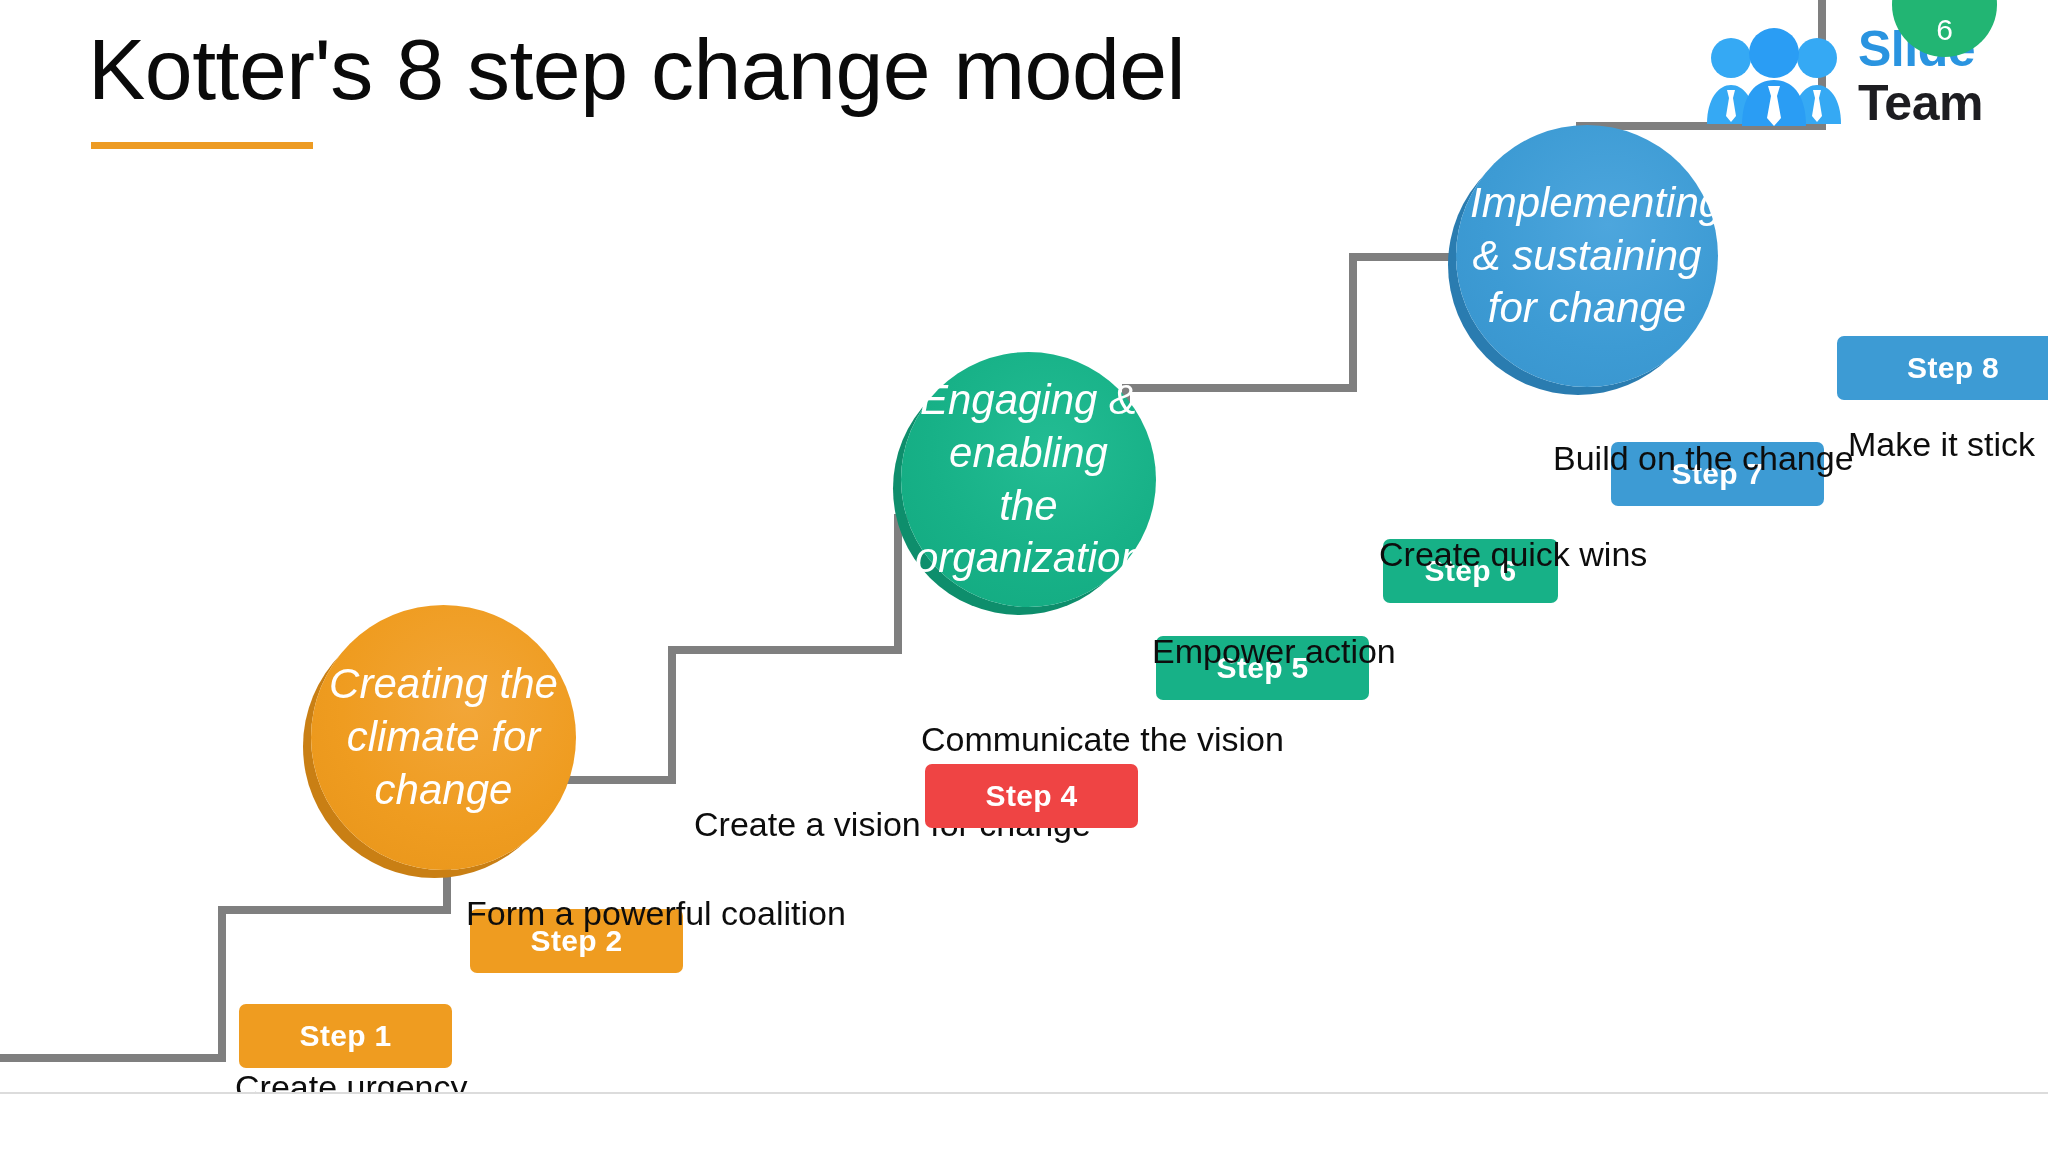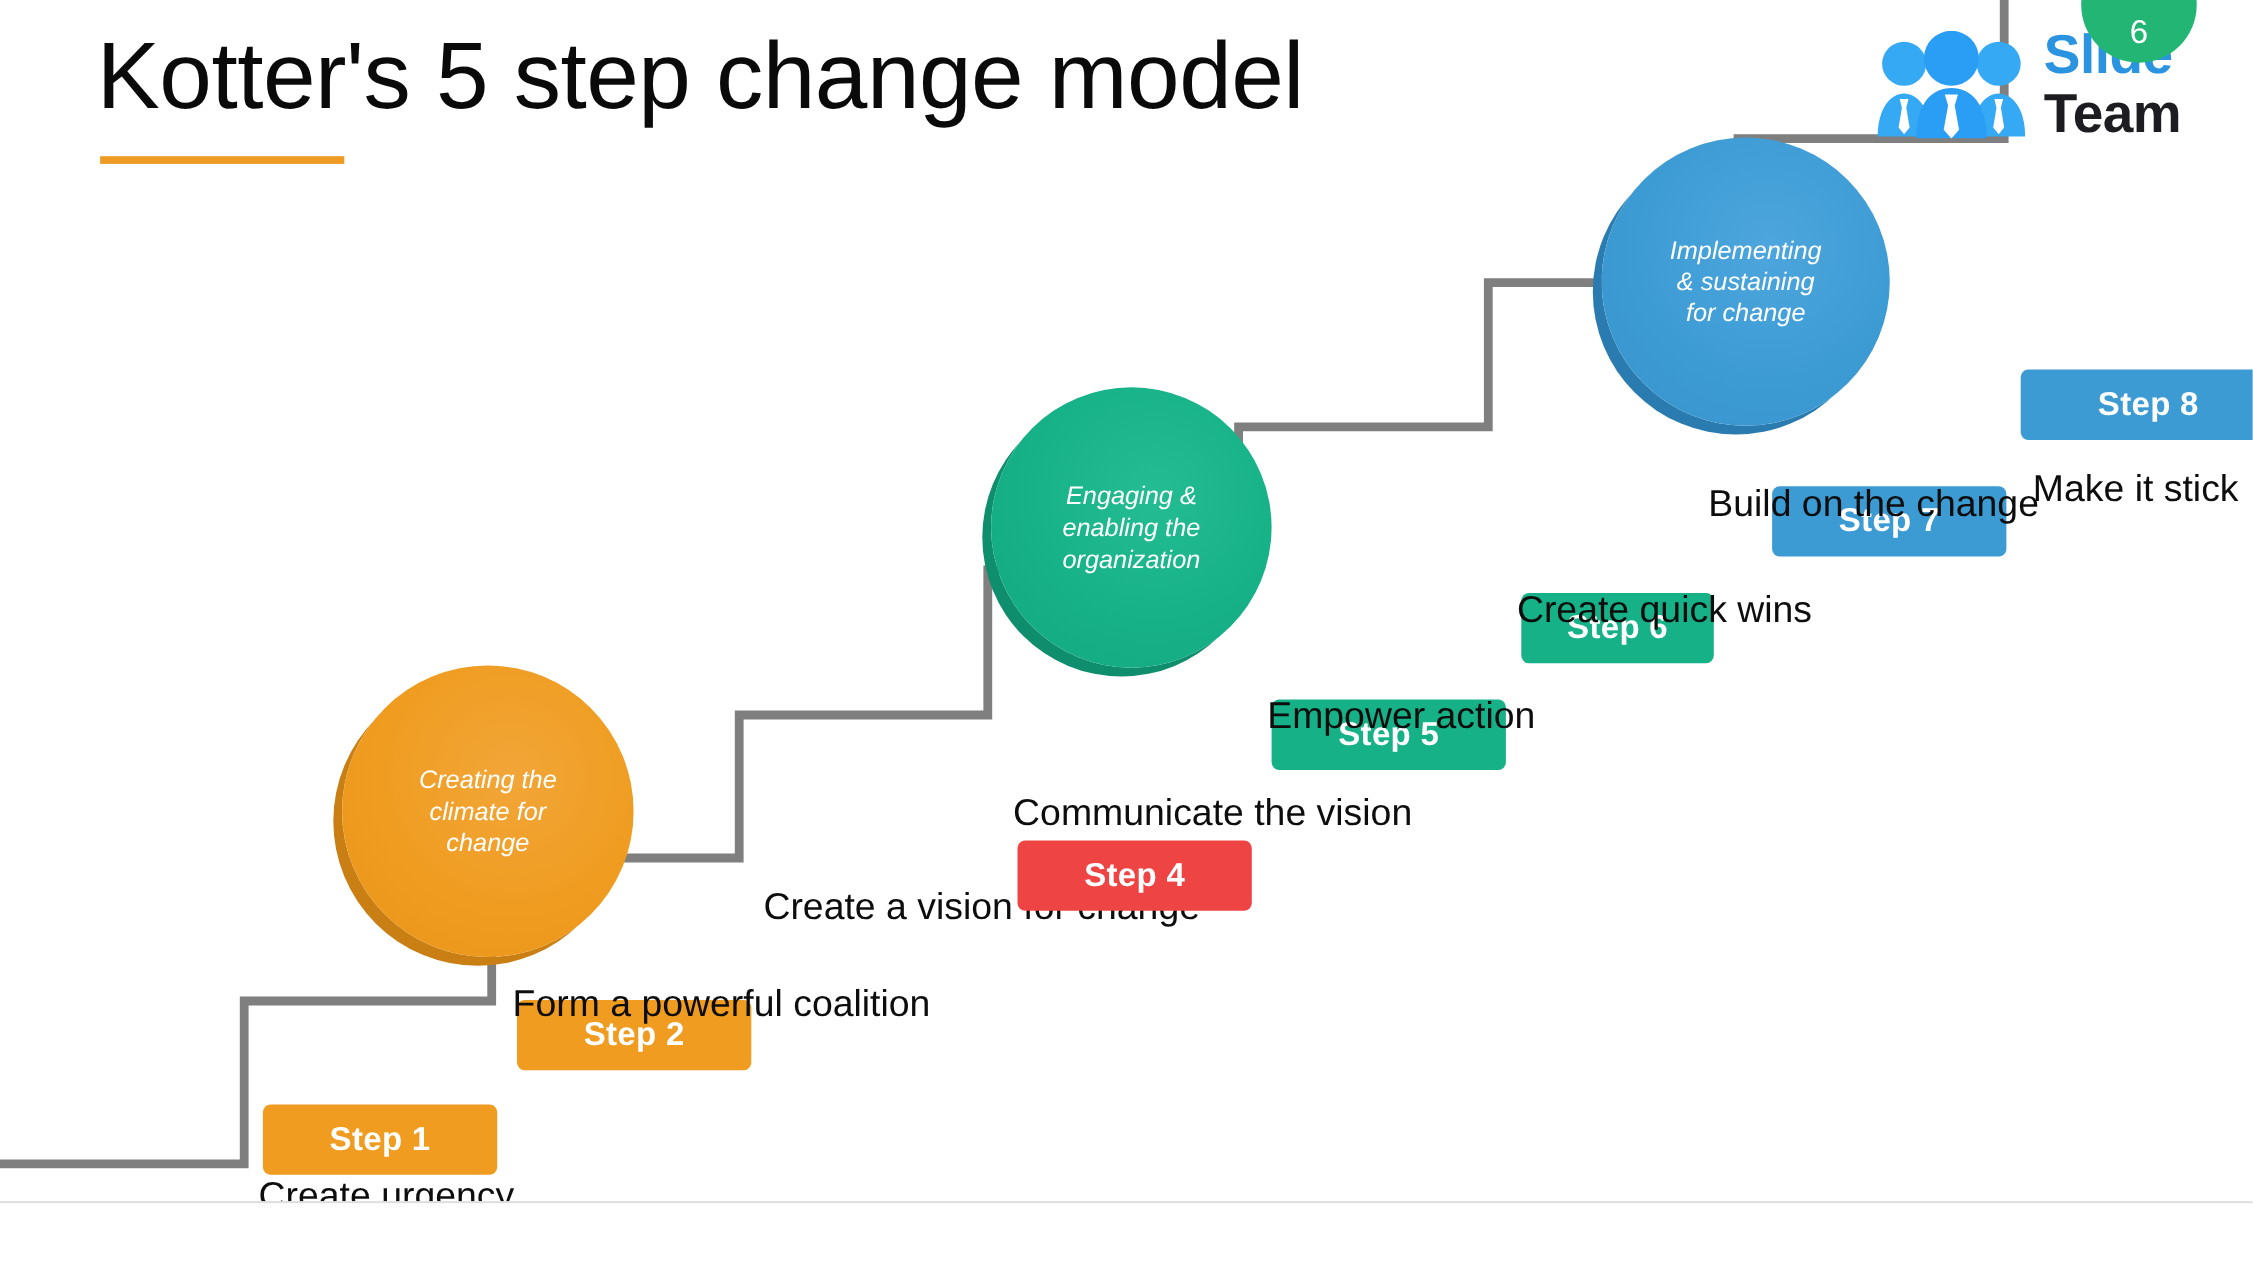--- a/index.html
+++ b/index.html
@@ -50,21 +50,21 @@
   
   .phase-circle {
     position:absolute;
     border-radius:50%;
     display:flex;
     align-items:center;
     justify-content:center;
     text-align:center;
     color:#ffffff;
     font-style:italic;
-    font-size:23px;
+    font-size:42px;
     line-height:1.26;
     font-weight:400;
   }
   .phase-circle .ptext { padding:0 14px; width:100%; }
 
   
   #logo { position:absolute; right:6px; top:2px; width:360px; height:140px; }
   #logo-people { position:absolute; left:22px; top:26px; width:140px; height:98px; }
   #logo-slide {
     position:absolute; left:176px; top:22px;
@@ -153,21 +153,21 @@
 
     <div class="step-box" style="left:1383px; top:539px; width:175px; height:64px; background:#17b187;">Step 6</div>
     <div class="step-label" style="left:1379px; top:535px;">Create quick wins</div>
 
     <div class="step-box" style="left:1611px; top:442px; width:213px; height:64px; background:#3d9bd4;">Step 7</div>
     <div class="step-label" style="left:1553px; top:439px;">Build on the change</div>
 
     <div class="step-box" style="left:1837px; top:336px; width:232px; height:64px; background:#3d9bd4;">Step 8</div>
     <div class="step-label" style="left:1848px; top:425px;">Make it stick</div>
 
-    <div id="title">Kotter's 5 step change model</div>
+    <div id="title">Kotter's 8 step change model</div>
     <div id="title-rule"></div>
 
     <div id="logo">
       <svg id="logo-people" viewBox="0 0 140 98">
 
         <circle cx="27" cy="30" r="20" fill="#35a9f4"></circle>
         <path d="M3 96 C3 70 15 57 27 57 C39 57 51 70 51 96 Z" fill="#35a9f4"></path>
         <path d="M23 62 h8 l-2 8 3 18 -5 6 -5 -6 3 -18 z" fill="#ffffff"></path>
 
         <circle cx="113" cy="30" r="20" fill="#35a9f4"></circle>

